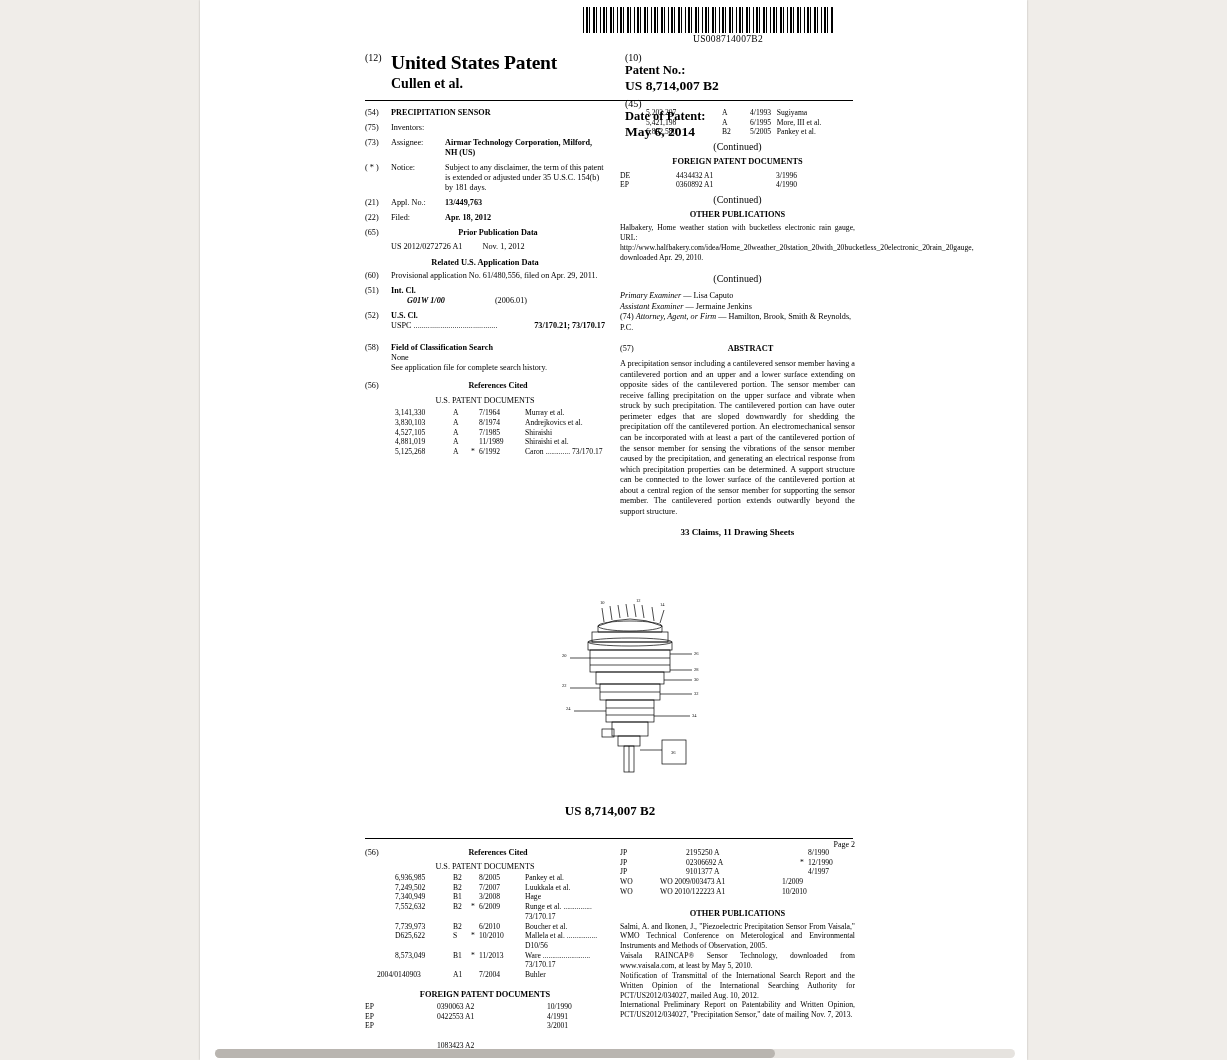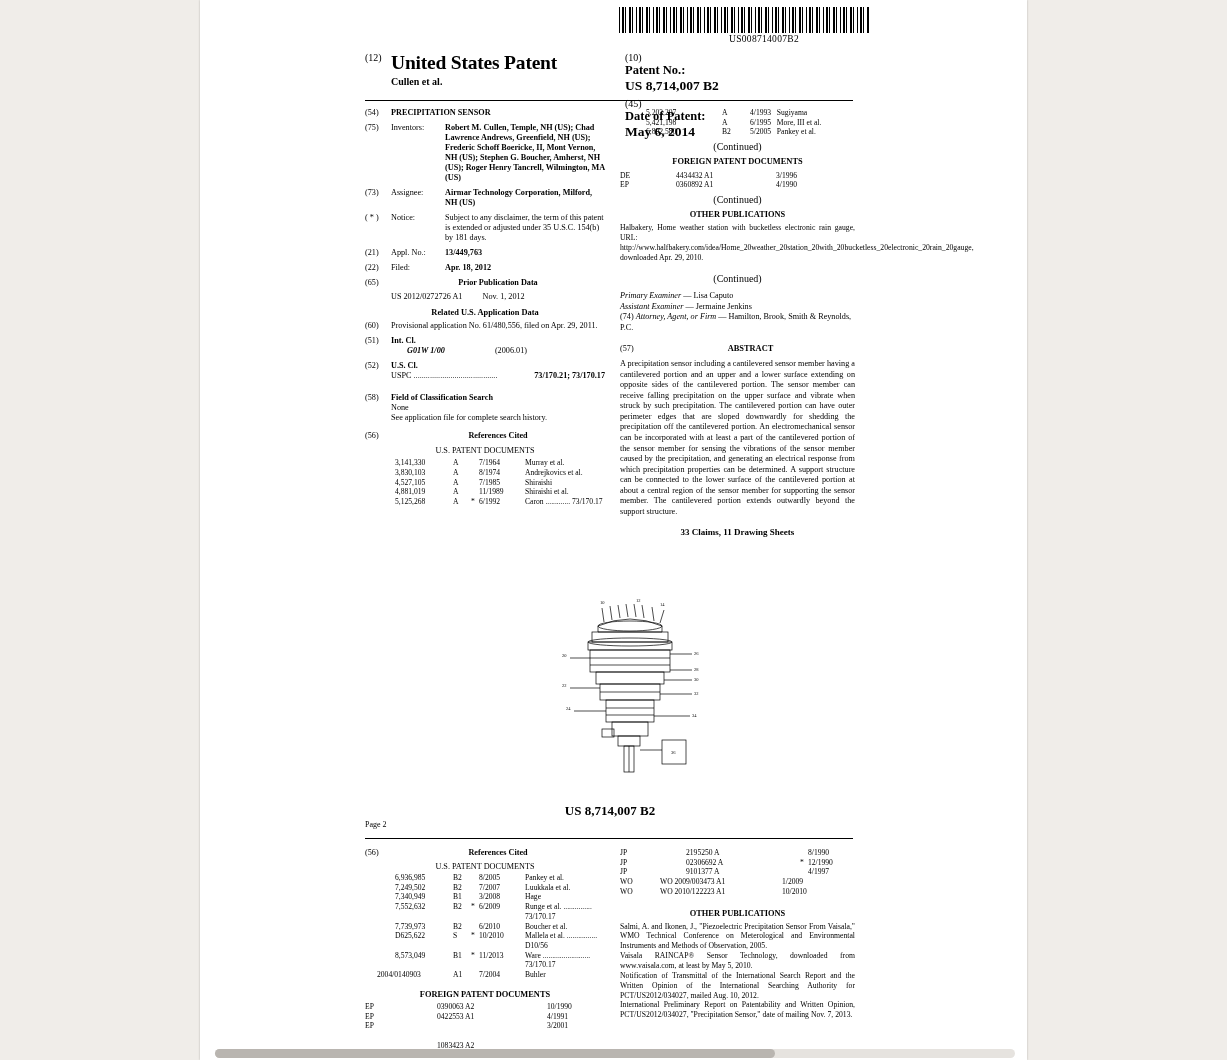--- a/index.html
+++ b/index.html
@@ -26,21 +26,21 @@
   }
   .sheet {
     position: relative;
     width: 827px;
     height: 1040px;
     padding: 0;
   }
   
   .barcode-wrap {
     position: absolute;
-    left: 419px;
+    left: 383px;
     top: 7px;
     width: 290px;
     text-align: center;
   }
   .barcode {
     height: 26px;
     width: 250px;
     background-image: repeating-linear-gradient(
       to right,
       #000 0px, #000 1px, #fff 1px, #fff 3px,
@@ -75,21 +75,21 @@
     width: 26px;
     vertical-align: top;
   }
   .us-patent {
     font-size: 19.5px;
     font-weight: bold;
     display: inline-block;
     letter-spacing: -0.2px;
   }
   .applicant {
-    font-size: 10px;
+    font-size: 14px;
     font-weight: bold;
     margin-left: 26px;
     margin-top: 2px;
   }
   .rightline {
     display: flex;
     align-items: baseline;
     margin-bottom: 4px;
     flex-direction: column;
   }
@@ -237,23 +237,23 @@
     left: 165px;
     top: 803px;
     width: 490px;
     text-align: center;
     font-weight: bold;
     font-size: 13px;
   }
   .p2-sub {
     position: absolute;
     left: 165px;
-    top: 820px;
+    top: 840px;
     width: 490px;
-    text-align: left;
+    text-align: right;
     font-size: 8px;
   }
   .hr-p2 {
     position: absolute;
     left: 165px;
     top: 838px;
     width: 488px;
     border-top: 1px solid #000;
   }
   .p2cols {
@@ -334,21 +334,20 @@
       <div class="col-left">
 
         <div class="field">
           <span class="fcode">(54)</span>
           <span class="fbody b">PRECIPITATION SENSOR</span>
         </div>
 
         <div class="field">
           <span class="fcode">(75)</span>
           <span class="flabel">Inventors:</span>
-          <span class="fbody b">Robert M. Cullen, Temple, NH (US); Chad Lawrence Andrews, Greenfield, NH (US); Frederic Schoff Boericke, II, Mont Vernon, NH (US); Stephen G. Boucher, Amherst, NH (US); Roger Henry Tancrell, Wilmington, MA (US)</span>
         </div>
 
         <div class="field">
           <span class="fcode">(73)</span>
           <span class="flabel">Assignee:</span>
           <span class="fbody b">Airmar Technology Corporation, Milford, NH (US)</span>
         </div>
 
         <div class="field">
           <span class="fcode">( * )</span>

